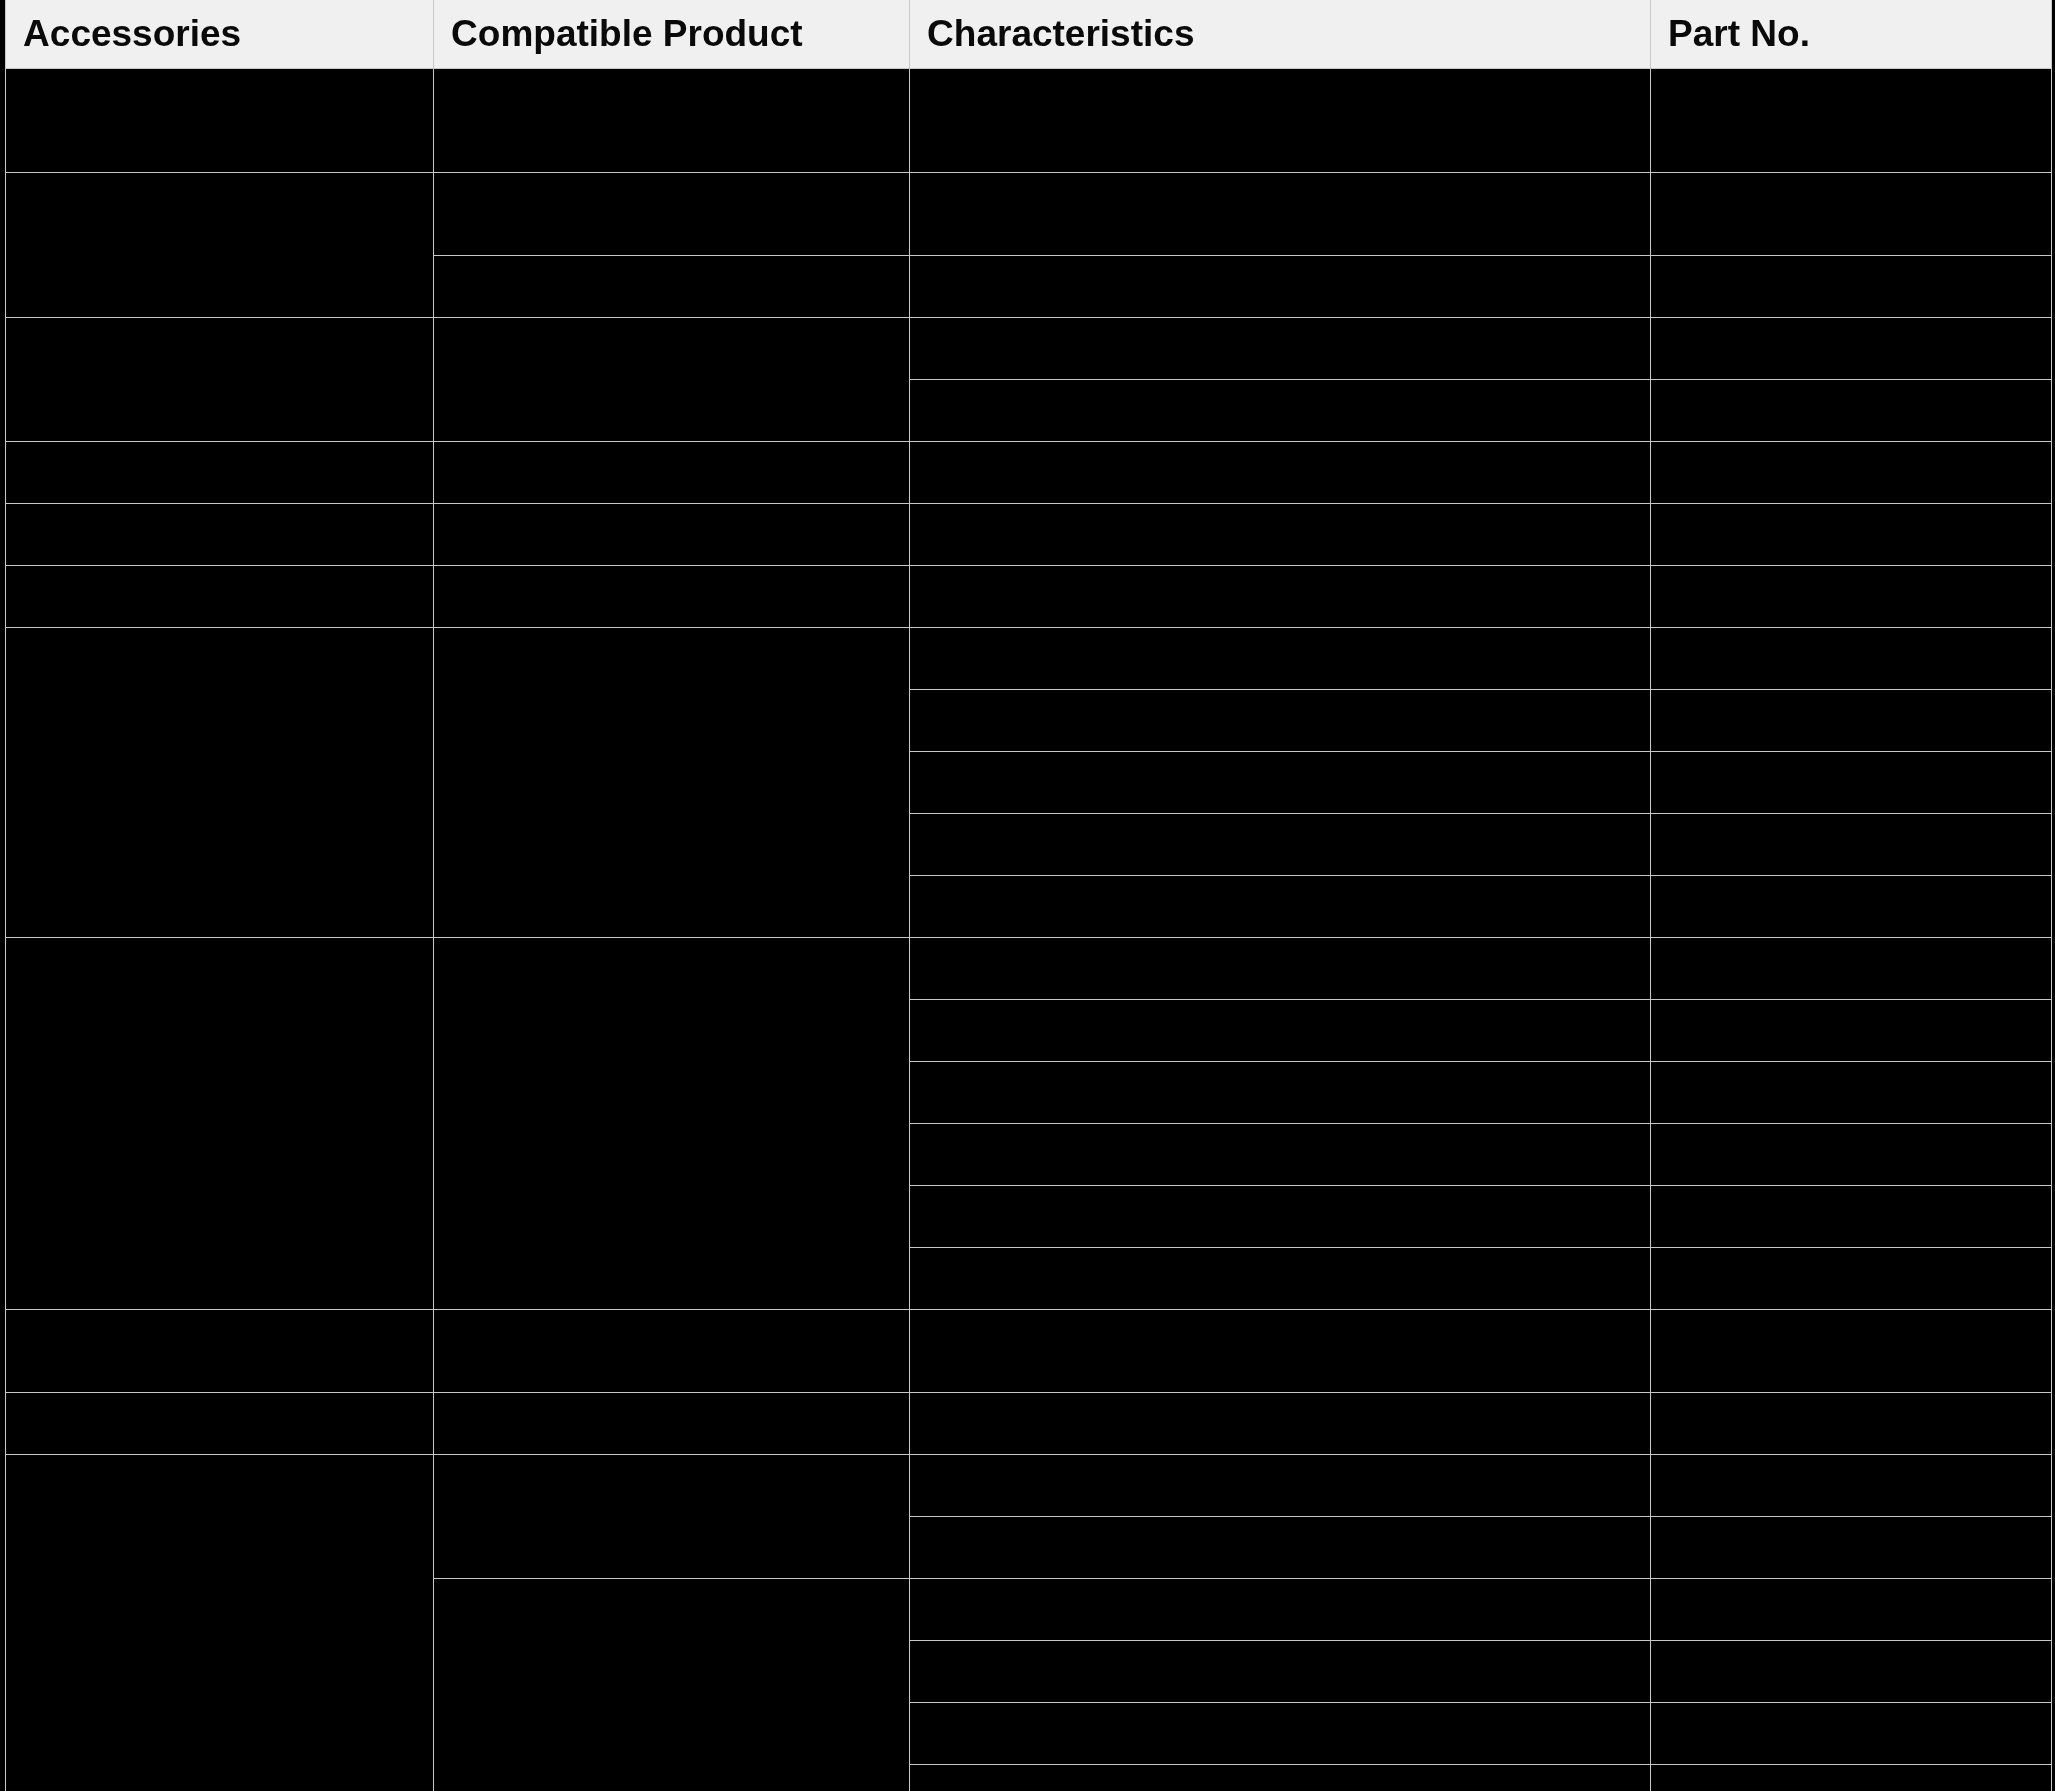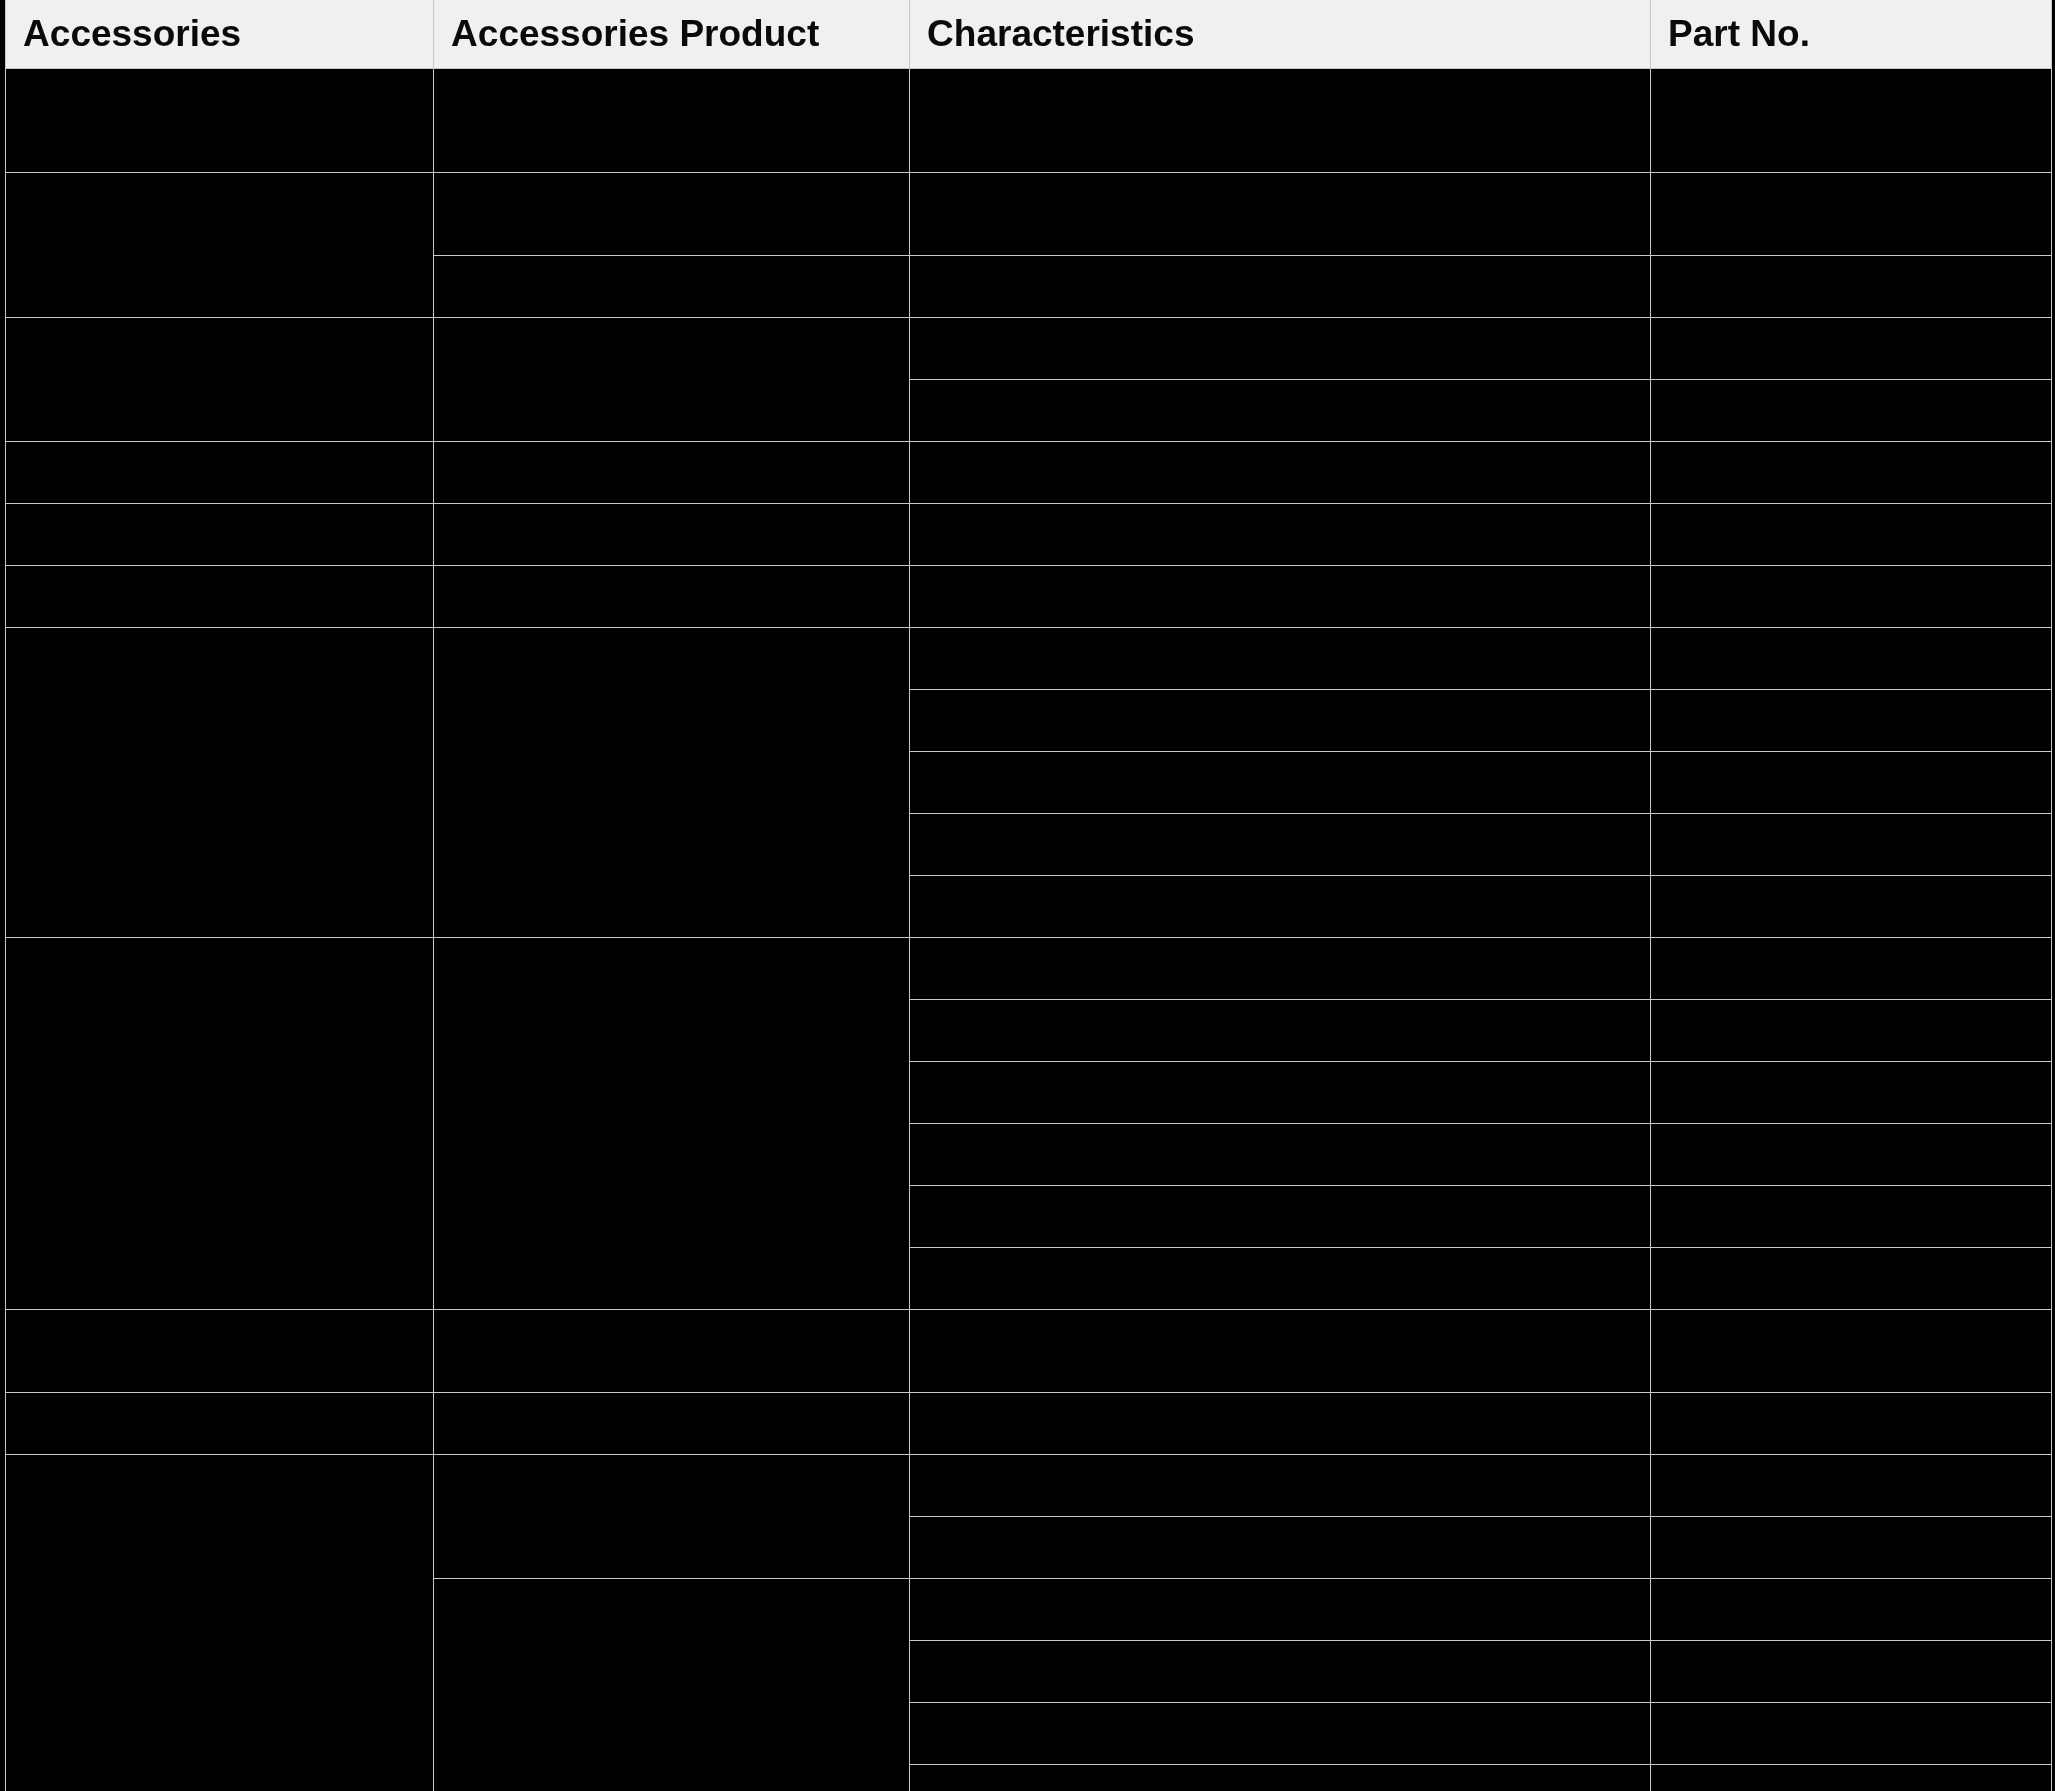--- a/index.html
+++ b/index.html
@@ -48,21 +48,21 @@
 <table>
   <colgroup>
     <col class="c1">
       <col class="c2">
       <col class="c3">
       <col class="c4">
   </colgroup>
   <thead>
     <tr>
       <th>Accessories</th>
-      <th>Accessories Product</th>
+      <th>Compatible Product</th>
       <th>Characteristics</th>
       <th>Part No.</th>
     </tr>
   </thead>
   <tbody id="tbody">
   <tr class="big">
         <td></td>
         <td></td>
         <td></td>
         <td></td>

